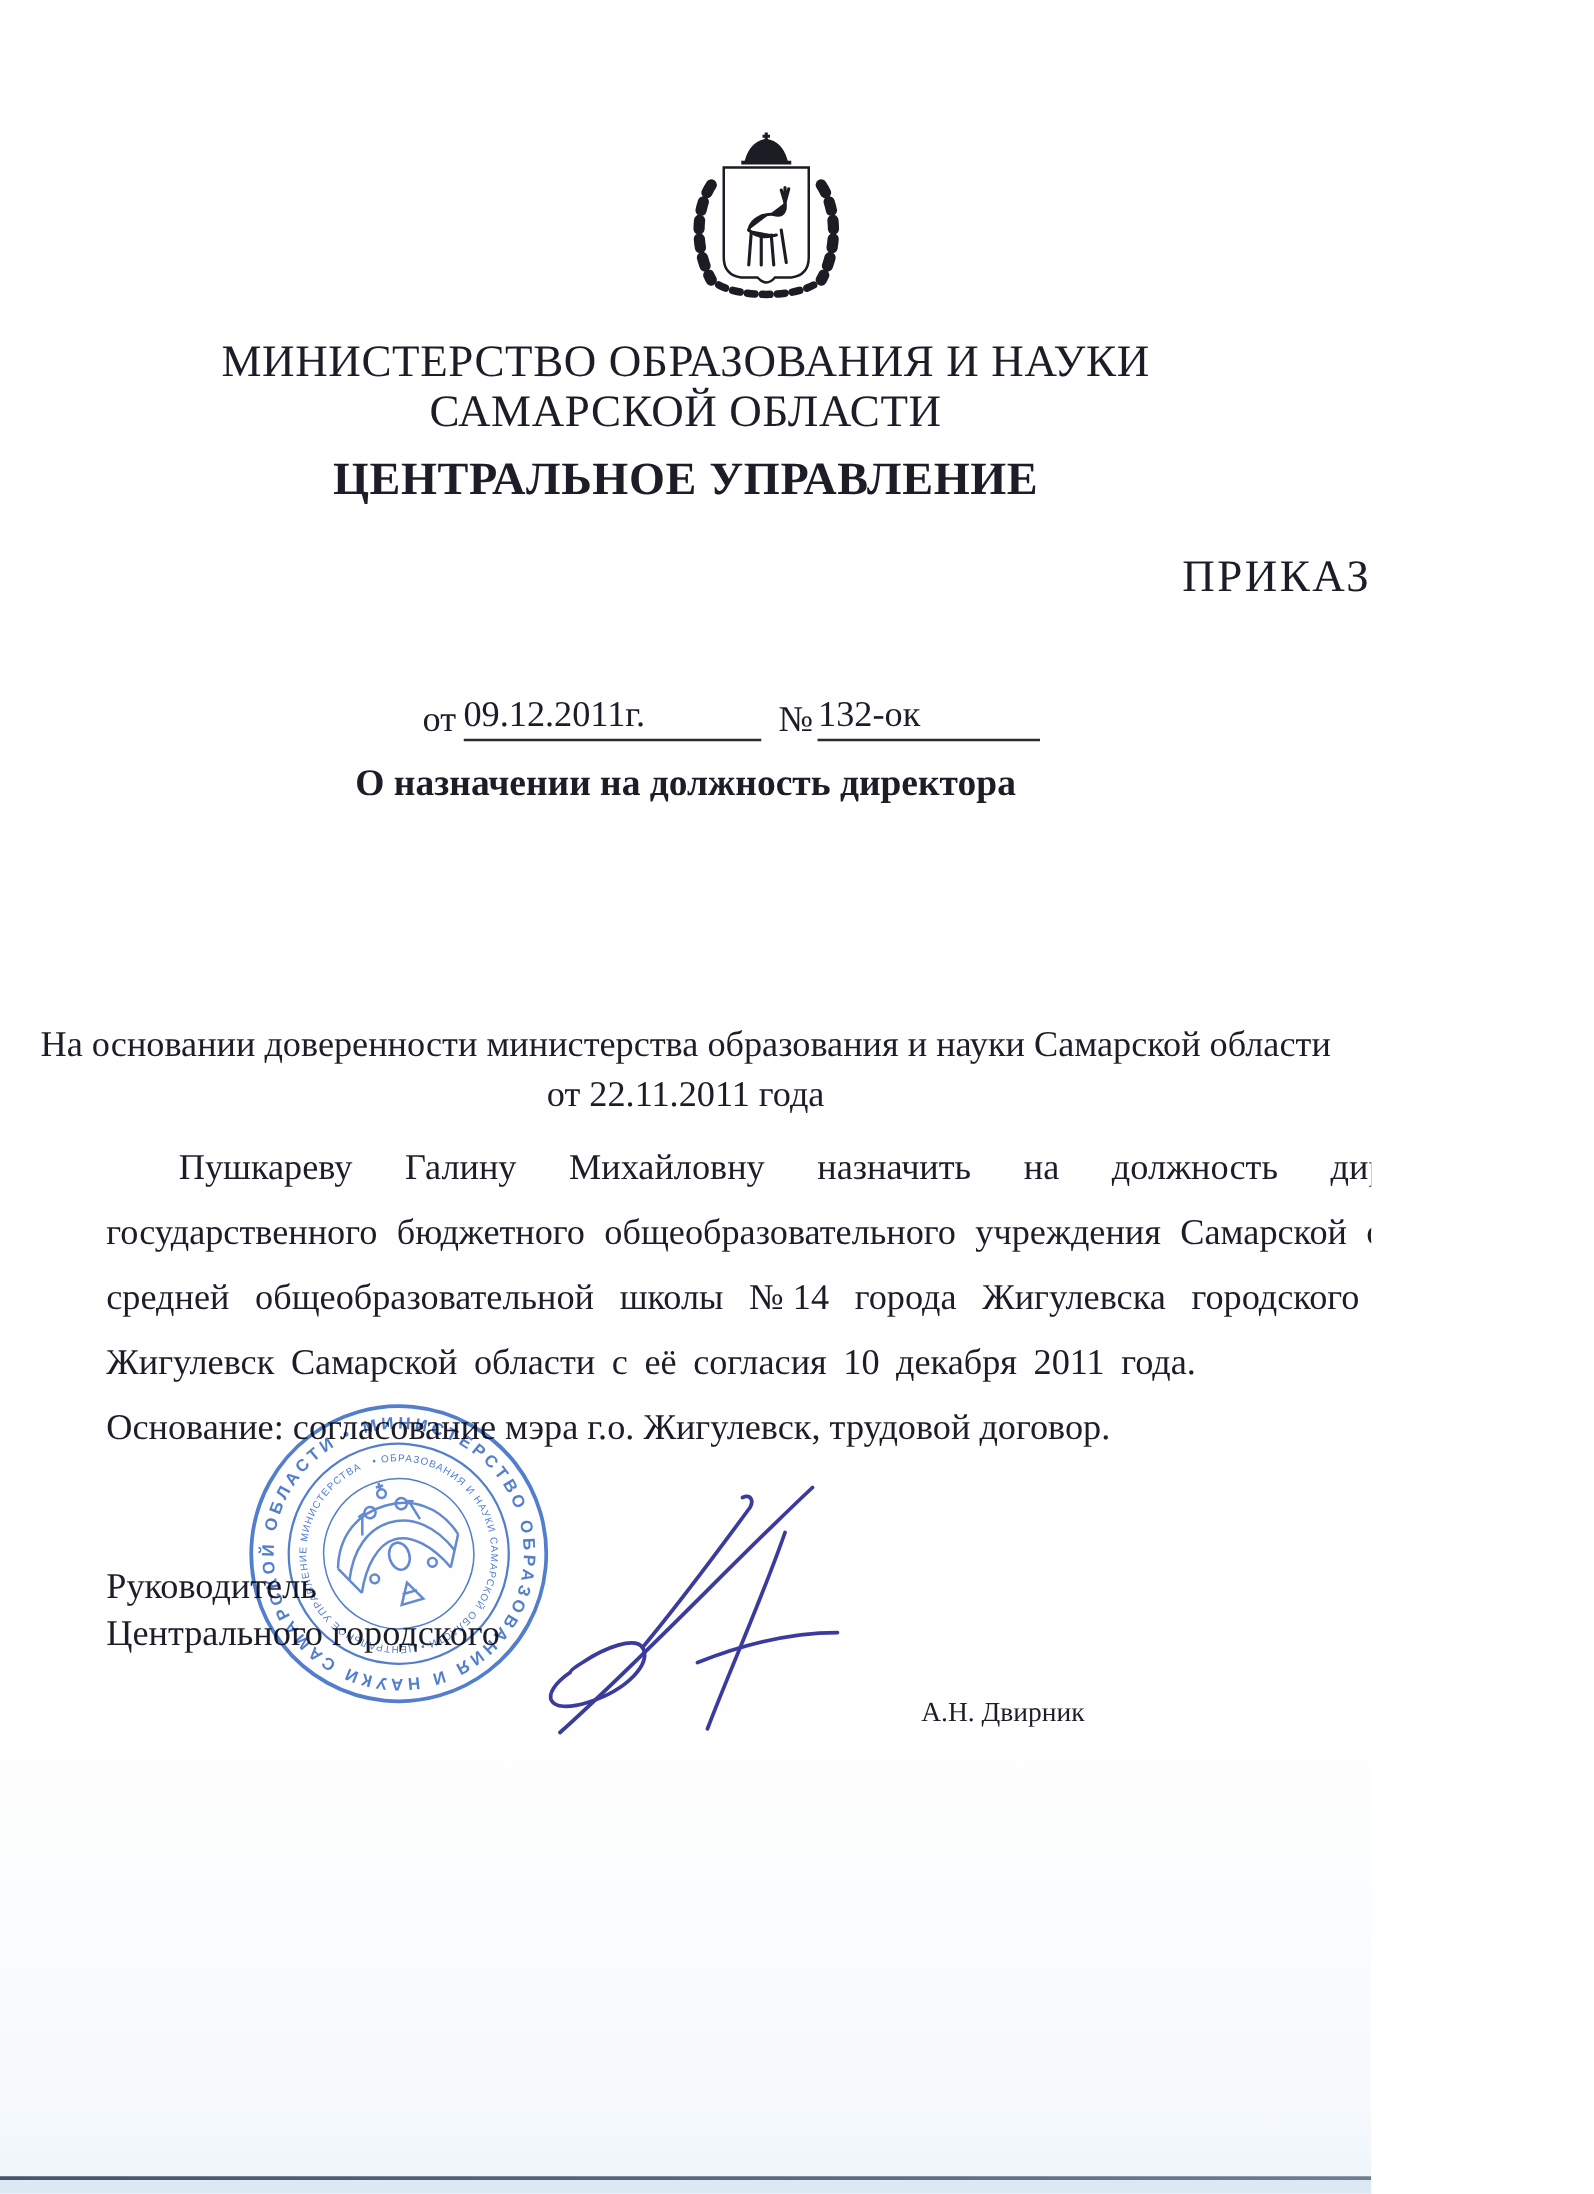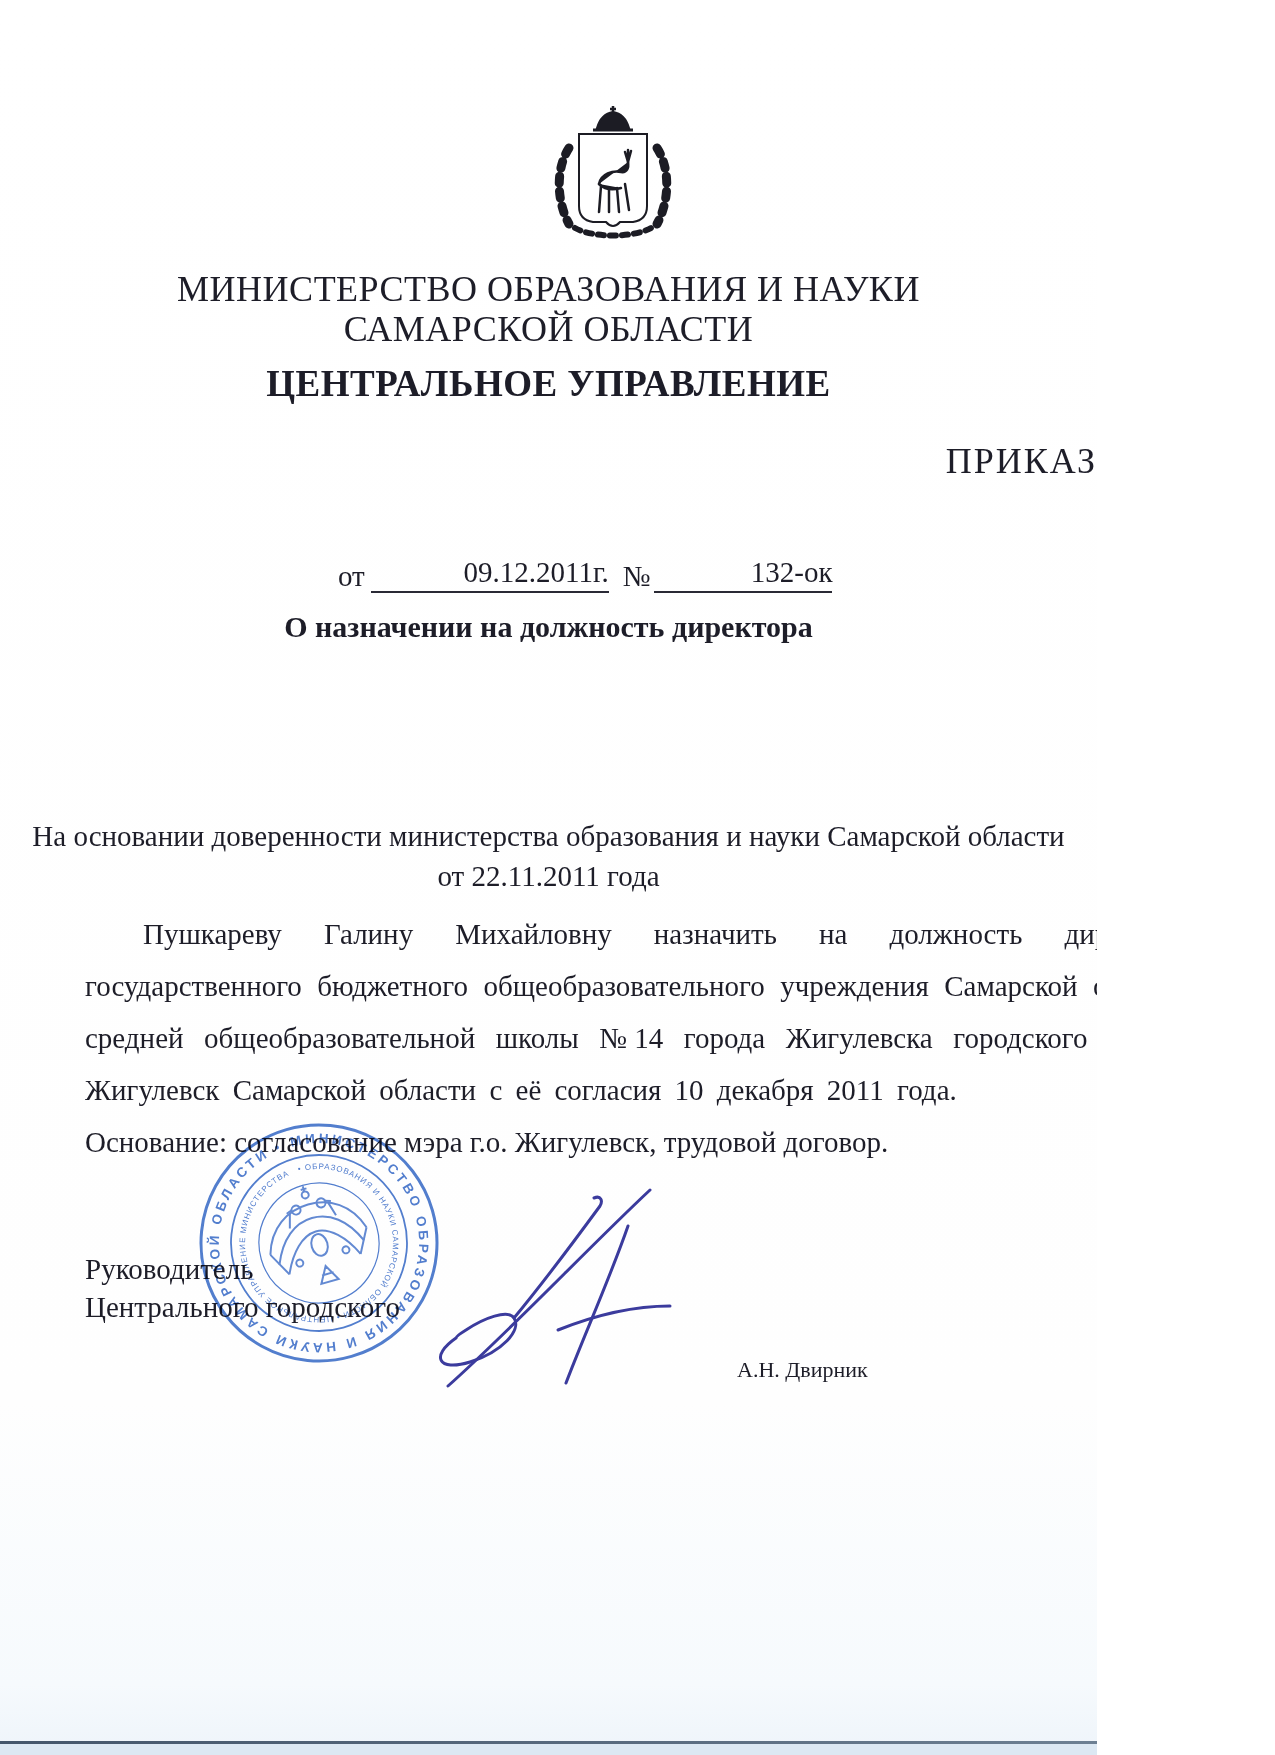--- a/index.html
+++ b/index.html
@@ -12,21 +12,21 @@
     color:#1d1d28;
   }
   .abs{position:absolute;}
   .center{left:0;right:0;text-align:center;}
   .t-ministry{top:268px;font-size:36px;letter-spacing:.5px;}
   .t-ministry2{top:308px;font-size:36px;letter-spacing:.5px;}
   .t-dept{top:362px;font-size:37px;font-weight:bold;letter-spacing:.5px;text-align:center;}
   .t-order{top:440px;font-size:36px;letter-spacing:2px;text-align:right;}
   .meta-row{top:556px;left:338px;font-size:29px;white-space:nowrap;}
   .meta-row .blank{
-    display:inline-block;text-align:right;
+    display:inline-block;text-align:left;
     border-bottom:2px solid #2a2a35;
     padding-bottom:2px;vertical-align:bottom;
   }
   .blank-date{width:238px;margin-left:6px;}
   .blank-num{width:178px;margin-left:4px;}
   .meta-num-sign{margin-left:14px;}
   .t-subject{top:610px;font-size:30px;font-weight:bold;}
   .t-basis1{top:820px;font-size:29px;}
   .t-basis2{top:860px;font-size:29px;}
   .main-par{

